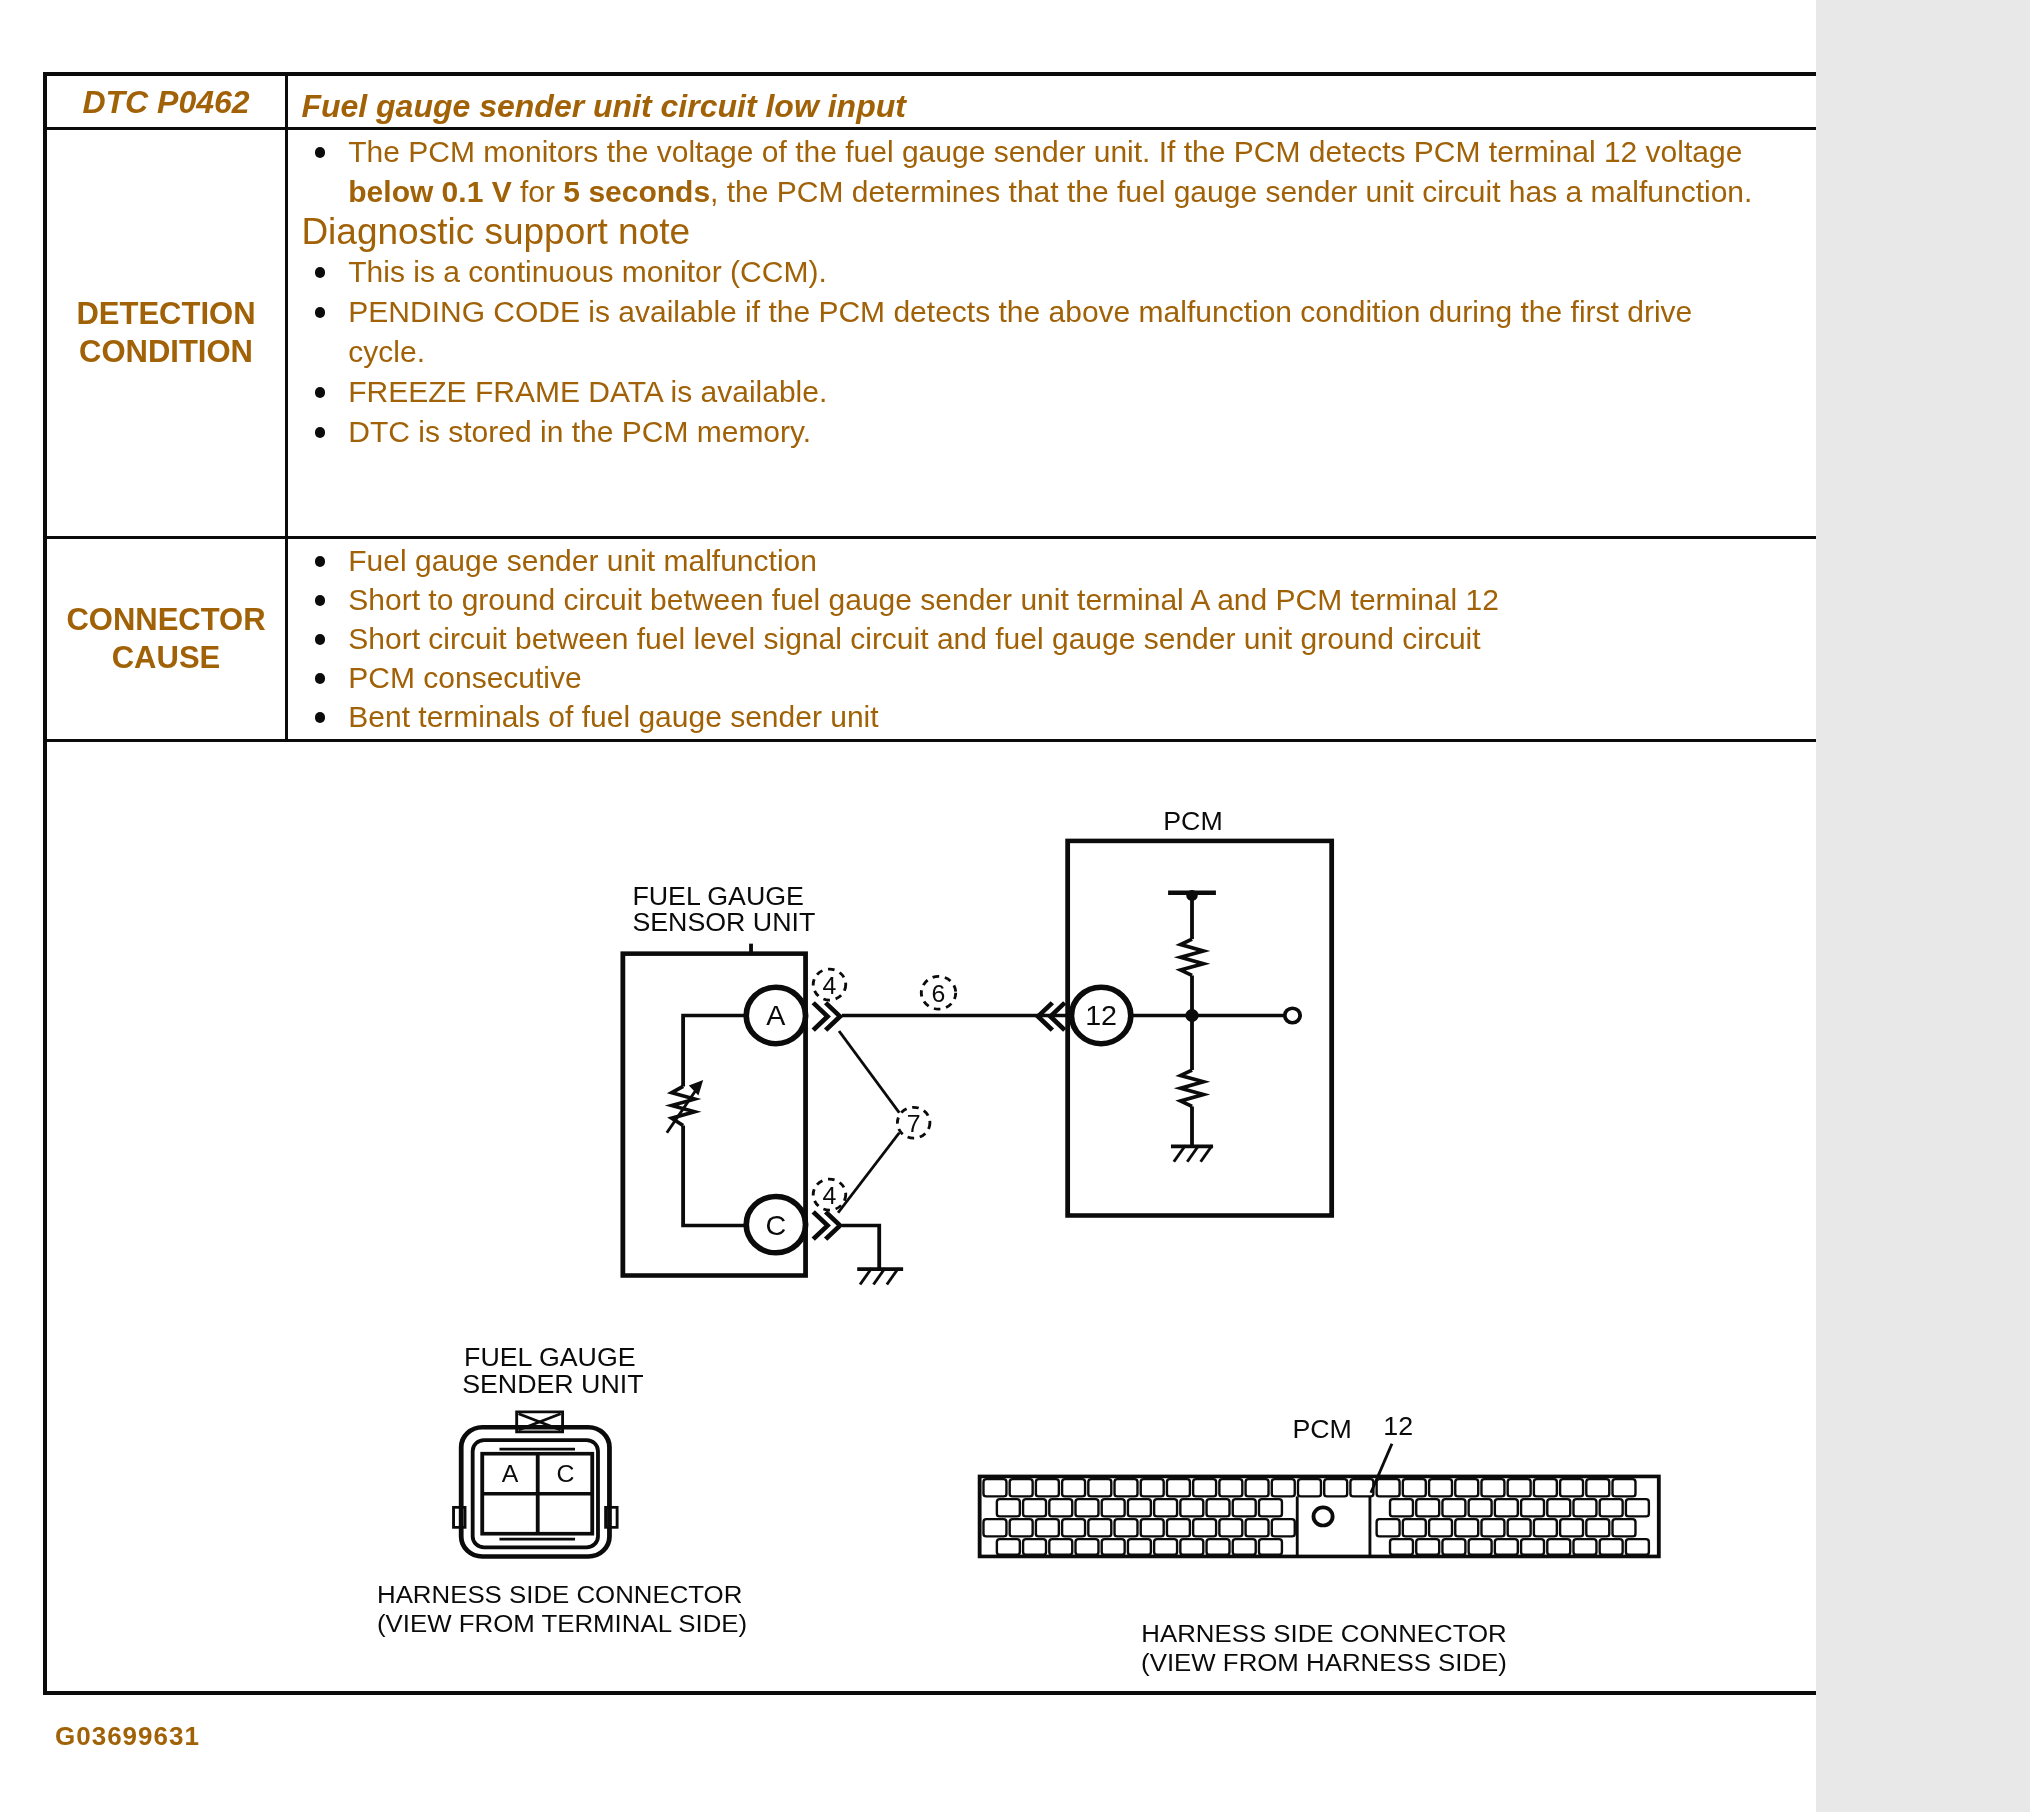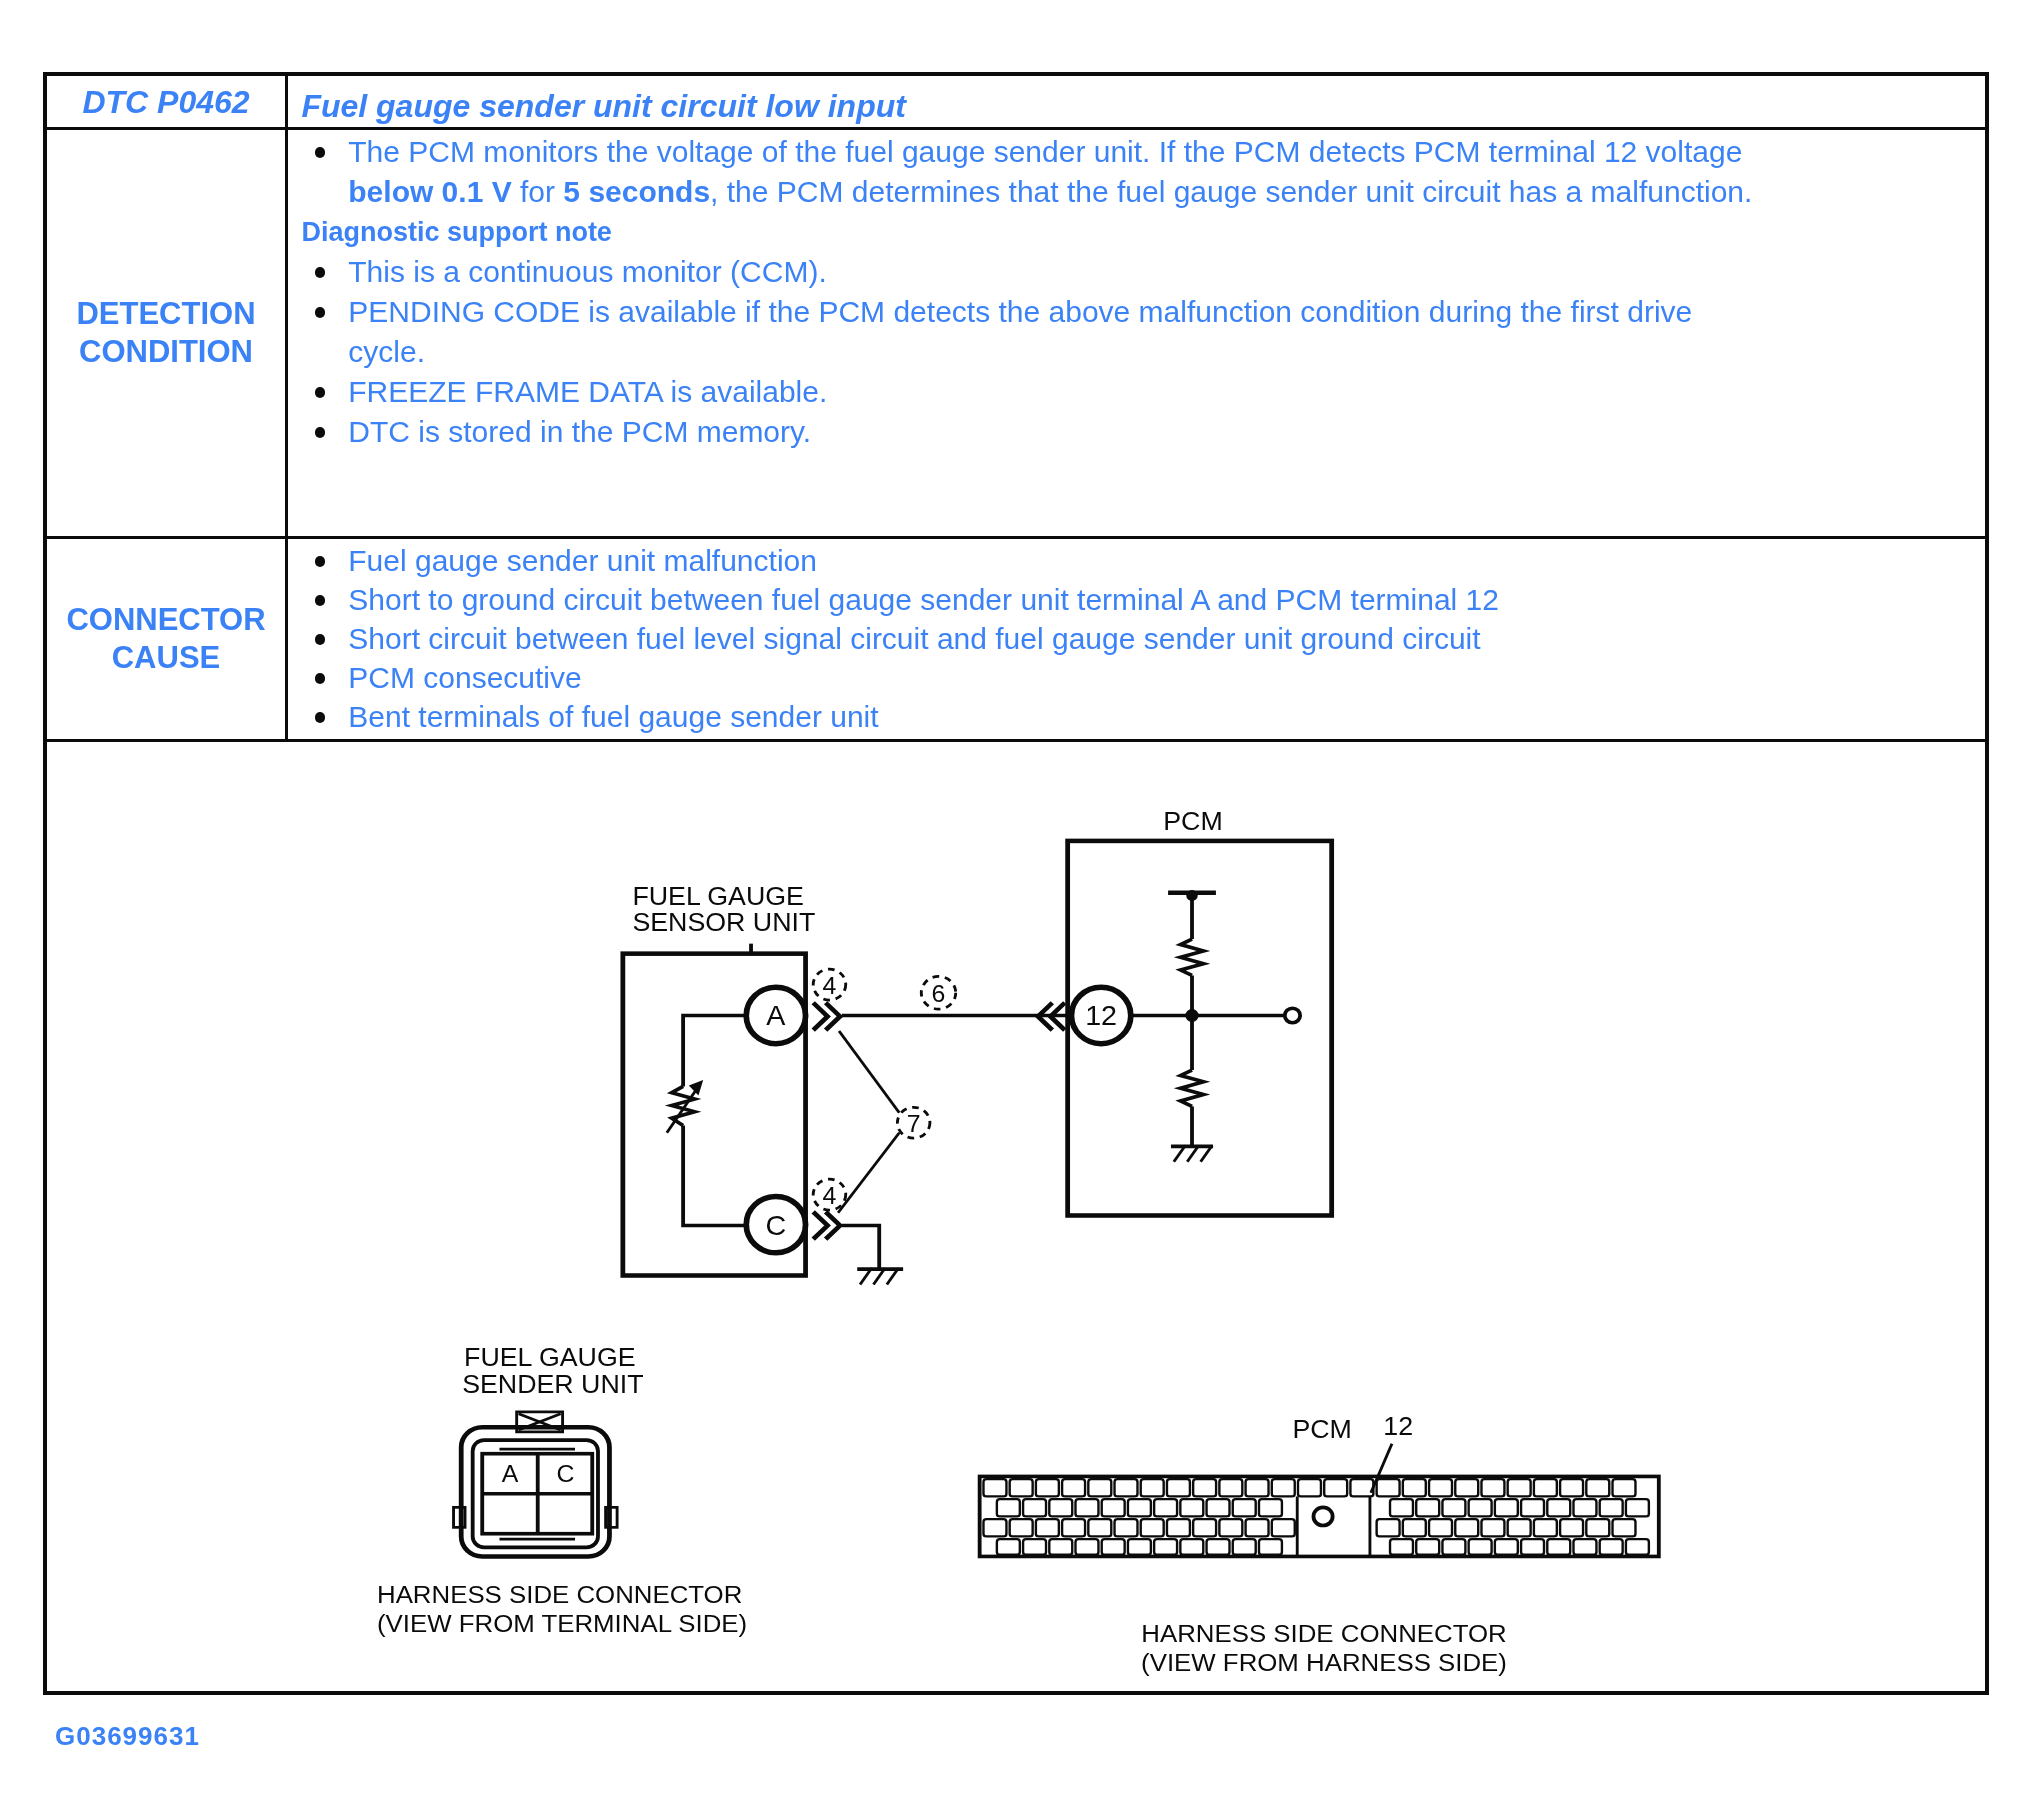--- a/index.html
+++ b/index.html
@@ -1,19 +1,19 @@
 <!DOCTYPE html>
 <html><head>
 <meta charset="utf-8">
 <style>
   * { margin:0; padding:0; box-sizing:border-box; }
   html,body { background:#e8e8e8; }
   #page {
-    position:relative; width:2030px; height:1812px; background:#ffffff;
-    font-family:"Liberation Sans", sans-serif; color:#3b82f6; overflow:hidden;
+    position:relative; width:1816px; height:1812px; background:#ffffff;
+    font-family:"Liberation Sans", sans-serif; color:#a16207; overflow:hidden;
   }
   #dtc-table {
     position:absolute; left:43px; top:72px; width:1946px; height:1623px;
     border:4.8px solid #0b0b0b; display:flex; flex-direction:column;
   }
   .trow { display:flex; border-bottom:3.8px solid #0b0b0b; }
   .trow.header   { height:54px; }
   .trow.detect   { height:409px; }
   .trow.cause    { height:203px; }
   .trow.diagram  { flex:1; border-bottom:none; position:relative;margin-top:48px; }
@@ -28,21 +28,21 @@
     display:flex; align-items:center; font-weight:bold; font-style:italic;
     font-size:32px; padding-top:8px;
   }
   .cause-list { line-height:39px; }
   .bullet-row { display:flex; align-items:flex-start; }
   .bullet-dot {
     flex:none; width:10.5px; height:10.5px; border-radius:50%; background:#0b0b0b;
     margin:15.3px 23px 0 13.4px;
   }
   .bullet-text { flex:1; }
-  .subheading { font-weight:bold; font-size:27px; line-height:40px; }
+  .subheading { font-weight:normal; font-size:37px; line-height:40px; }
   b { font-weight:bold; }
   #diagram-svg { position:absolute; left:0; top:0; width:100%; height:100%; }
   .dg-line   { stroke:#0b0b0b; stroke-width:4; fill:none; }
   .dg-thick  { stroke:#0b0b0b; stroke-width:5; fill:none; }
   .dg-thin   { stroke:#0b0b0b; stroke-width:3; fill:none; }
   .dg-circle { stroke:#0b0b0b; stroke-width:6; fill:#ffffff; }
   .dg-dashed { stroke:#0b0b0b; stroke-width:3; fill:#ffffff; stroke-dasharray:7 6; }
   .dg-fill   { fill:#0b0b0b; stroke:none; }
   .dg-text   { font-family:"Liberation Sans", sans-serif; font-size:28px; fill:#0b0b0b; }
   .dg-text-sm{ font-family:"Liberation Sans", sans-serif; font-size:27px; fill:#0b0b0b; }

